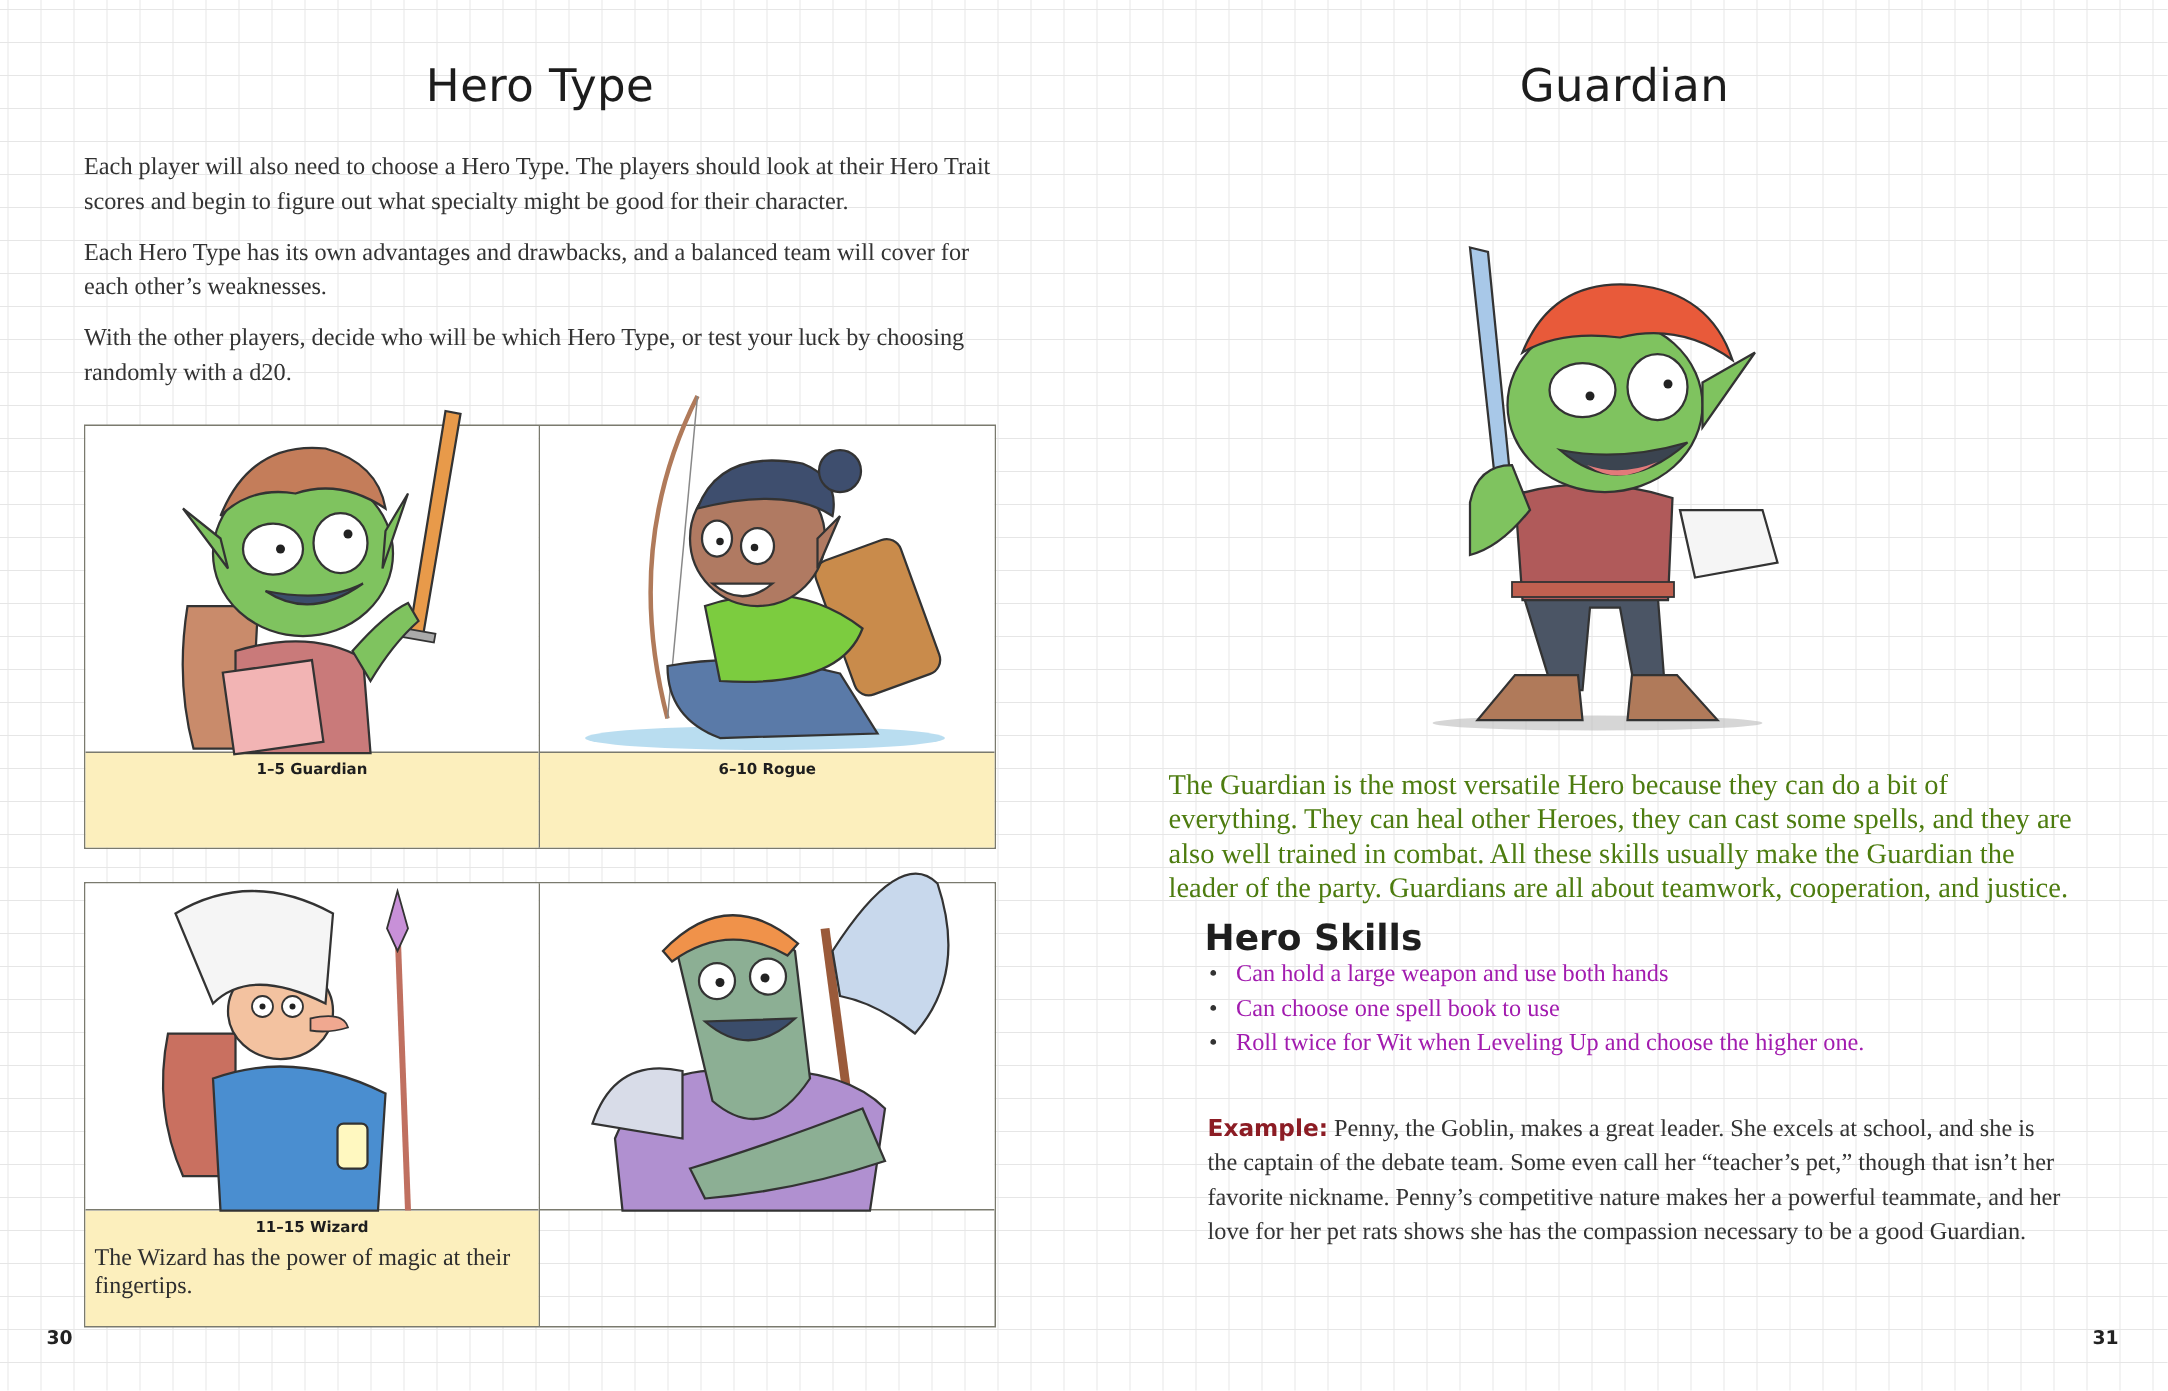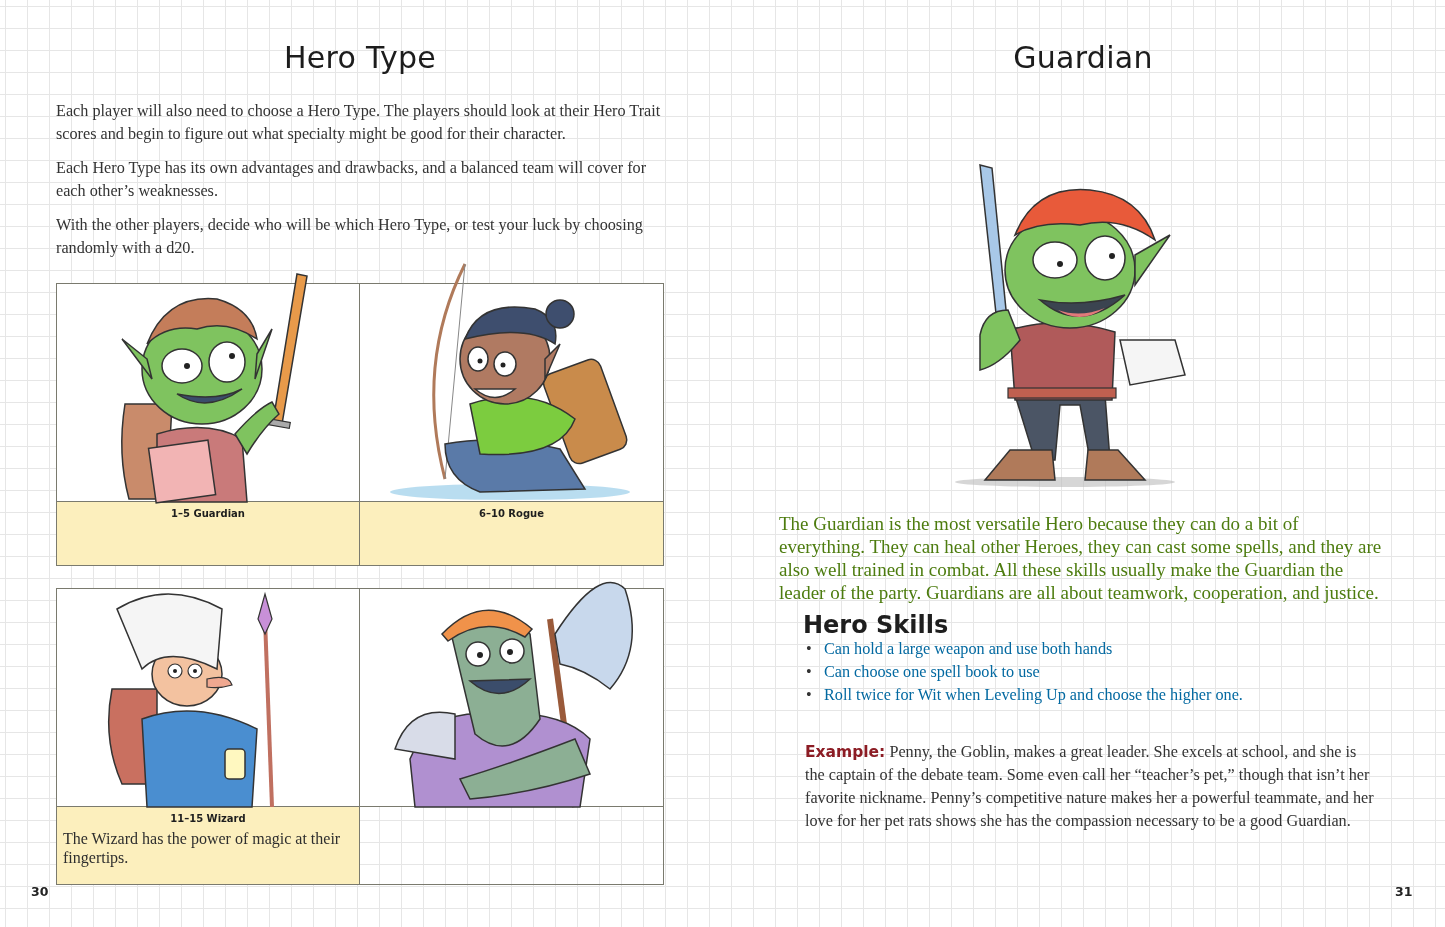--- a/index.html
+++ b/index.html
@@ -65,21 +65,21 @@
   .page-right .page-num { left: 673px; }
 
   .guardian-art { position: absolute; left: 218px; top: 160px; }
 
   .desc { position: absolute; left: 57px; top: 512px; width: 610px; font-size: 19px; line-height: 23px; color: #4d7c0f; }
   .skills-heading {
     position: absolute; left: 58px; top: 611px;
     font-family: "DejaVu Sans", "Liberation Sans", sans-serif;
     font-weight: bold; font-size: 24px; color: #1e1e1e; margin-left: 23px;
   }
-  .skills-list { position: absolute; left: 84px; top: 638px; list-style: none; font-size: 16.2px; line-height: 23px; color: #0369a1; width: 580px; }
+  .skills-list { position: absolute; left: 84px; top: 638px; list-style: none; font-size: 16.2px; line-height: 23px; color: #a21caf; width: 580px; }
   .skills-list li { position: relative; padding-left: 18px; }
   .skills-list li::before { content: "\2022"; position: absolute; left: 0; top: 0; color: #333; }
   .example { position: absolute; left: 83px; top: 741px; width: 570px; font-size: 16.2px; line-height: 23px; color: #333; }
   .example-label {
     font-family: "DejaVu Sans", "Liberation Sans", sans-serif;
     font-weight: bold; color: #8c1c24; font-size: 15.5px;
   }
 </style>
 </head>
 <body>

